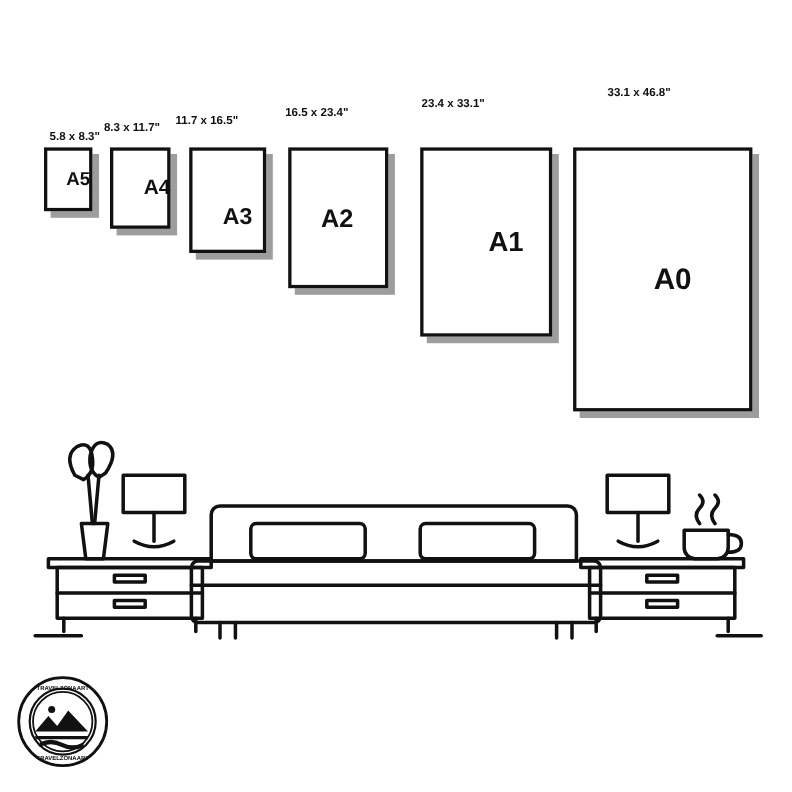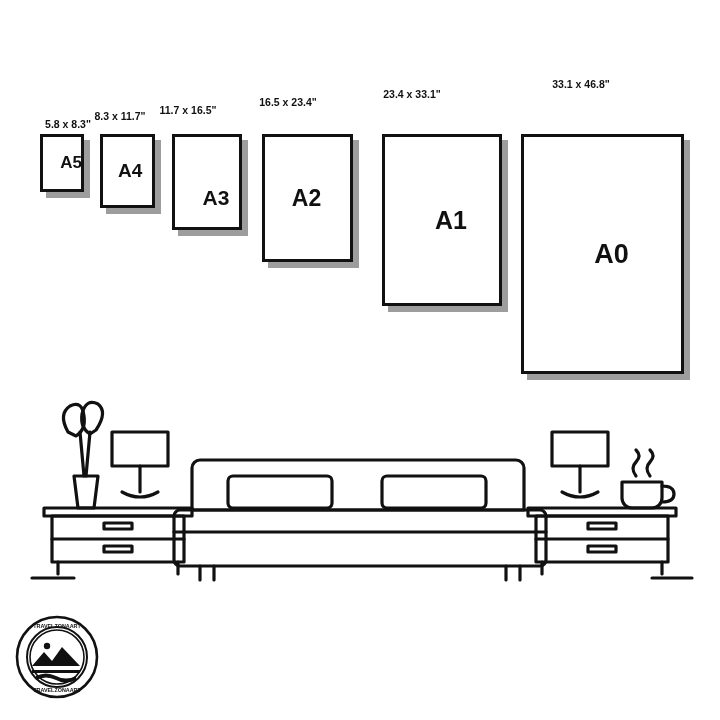--- a/index.html
+++ b/index.html
@@ -86,42 +86,42 @@
       <div class="frame-label" style="left:36px; top:118px; width:64px;">5.8 x 8.3"</div>
       <div class="frame-shadow" style="left:46px; top:140px; width:44px; height:58px;"></div>
       <div class="frame-box" style="left:40px; top:134px; width:44px; height:58px;"></div>
       <div class="frame-name" style="left:40px; top:134px; width:44px; height:58px; line-height:58px; text-align:center; font-size:17px;">A5</div>
     </div>
 
     <div class="frame-group">
       <div class="frame-label" style="left:76px; top:110px; width:88px;">8.3 x 11.7"</div>
       <div class="frame-shadow" style="left:106px; top:140px; width:55px; height:74px;"></div>
       <div class="frame-box" style="left:100px; top:134px; width:55px; height:74px;"></div>
-      <div class="frame-name" style="left:100px; top:134px; width:55px; height:74px; line-height:74px; text-align:left; font-size:19px;">A4</div>
+      <div class="frame-name" style="left:100px; top:134px; width:55px; height:74px; line-height:74px; text-align:right; font-size:19px;">A4</div>
     </div>
 
     <div class="frame-group">
       <div class="frame-label" style="left:136px; top:104px; width:104px;">11.7 x 16.5"</div>
       <div class="frame-shadow" style="left:178px; top:140px; width:70px; height:96px;"></div>
       <div class="frame-box" style="left:172px; top:134px; width:70px; height:96px;"></div>
       <div class="frame-name" style="left:172px; top:150px; width:70px; height:96px; line-height:96px; text-align:center; font-size:21px;">A3</div>
     </div>
 
     <div class="frame-group">
       <div class="frame-label" style="left:226px; top:96px; width:124px;">16.5 x 23.4"</div>
       <div class="frame-shadow" style="left:268px; top:140px; width:91px; height:128px;"></div>
       <div class="frame-box" style="left:262px; top:134px; width:91px; height:128px;"></div>
       <div class="frame-name" style="left:252px; top:134px; width:91px; height:128px; line-height:128px; text-align:center; font-size:23px;">A2</div>
     </div>
 
     <div class="frame-group">
       <div class="frame-label" style="left:340px; top:88px; width:144px;">23.4 x 33.1"</div>
       <div class="frame-shadow" style="left:388px; top:140px; width:120px; height:172px;"></div>
       <div class="frame-box" style="left:382px; top:134px; width:120px; height:172px;"></div>
-      <div class="frame-name" style="left:382px; top:134px; width:120px; height:172px; line-height:172px; text-align:center; font-size:25px;">A1</div>
+      <div class="frame-name" style="left:382px; top:134px; width:138px; height:172px; line-height:172px; text-align:center; font-size:25px;">A1</div>
     </div>
 
     <div class="frame-group">
       <div class="frame-label" style="left:482px; top:78px; width:198px;">33.1 x 46.8"</div>
       <div class="frame-shadow" style="left:527px; top:140px; width:163px; height:240px;"></div>
       <div class="frame-box" style="left:521px; top:134px; width:163px; height:240px;"></div>
       <div class="frame-name" style="left:521px; top:134px; width:163px; height:240px; line-height:240px; text-align:center; font-size:27px;">A0</div>
     </div>
 
   </div>

